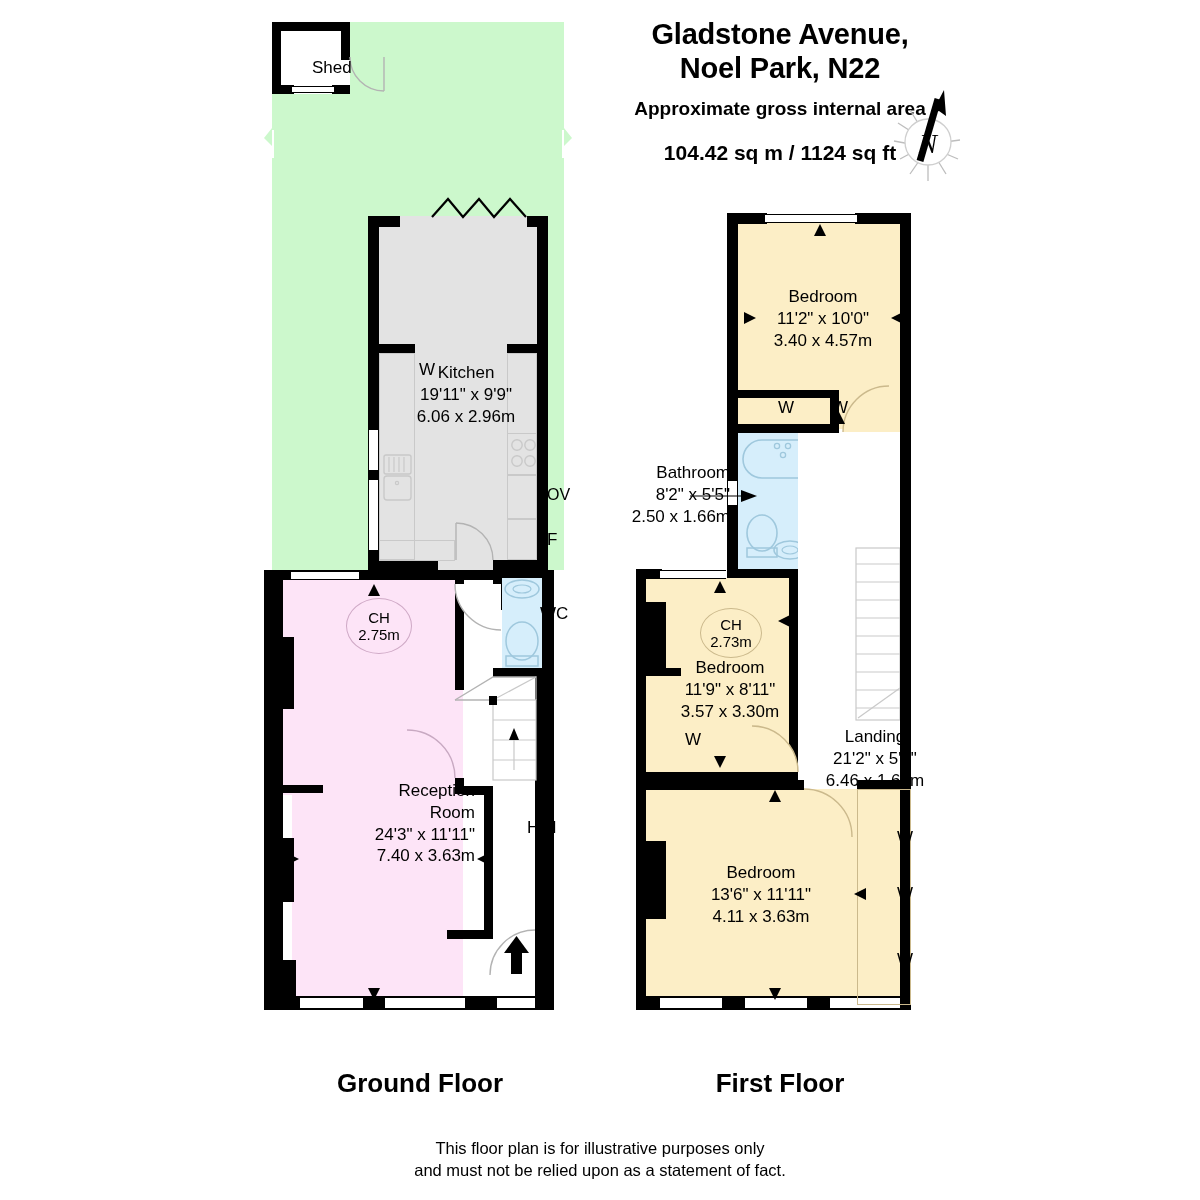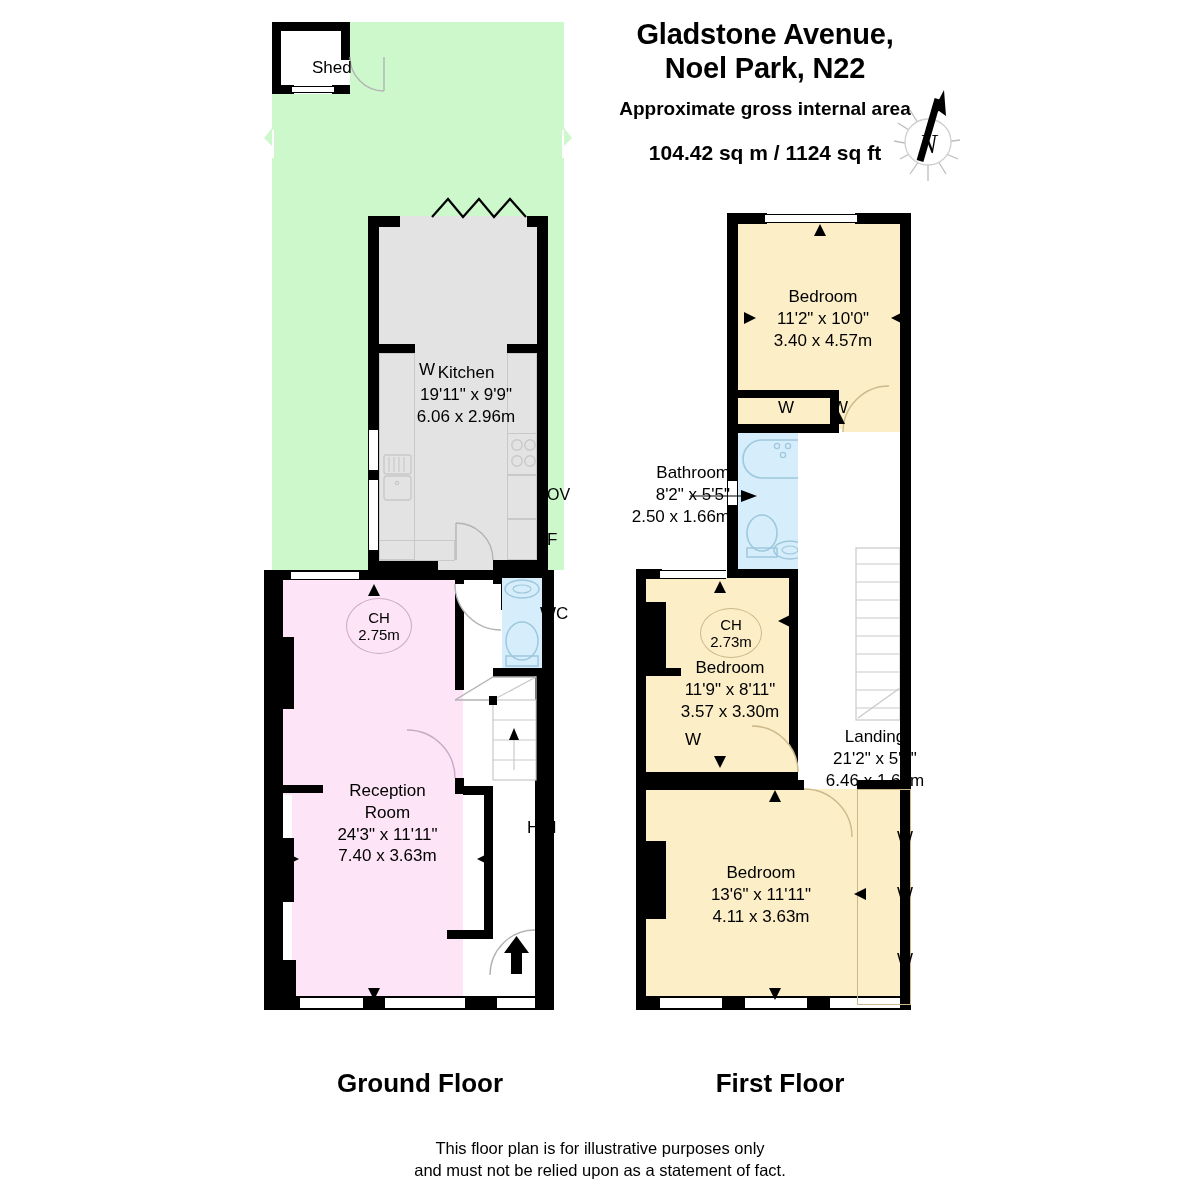--- a/index.html
+++ b/index.html
@@ -7,21 +7,21 @@
     margin: 0; padding: 0;
     width: 1200px; height: 1200px;
     background: #ffffff;
     font-family: "Liberation Sans", sans-serif;
     color: #000000;
     overflow: hidden;
   }
   #root { position: relative; width: 1200px; height: 1200px; }
 
   
-  .title-block { position: absolute; left: 600px; top: 18px; width: 330px; text-align: center; }
+  .title-block { position: absolute; left: 615px; top: 18px; width: 330px; text-align: center; }
   .title-line { font-size: 29px; font-weight: bold; line-height: 1.16; letter-spacing: -0.2px; }
   .subtitle { font-size: 19px; font-weight: bold; line-height: 1.22; margin-top: 12px; }
   .area-line { font-size: 21px; font-weight: bold; line-height: 1.2; margin-top: 20px; }
 
   
   .compass { position: absolute; left: 880px; top: 85px; width: 95px; height: 115px; }
 
   
   .floor-label { position: absolute; font-size: 26px; font-weight: bold; text-align: center; }
   #gf-label { left: 280px; top: 1068px; width: 280px; }
@@ -244,21 +244,21 @@
         <polygon points="287,853 299,859 287,865"></polygon>
         <polygon points="489,853 477,859 489,865"></polygon>
       </g>
     </svg>
 
     <div class="ch-badge" style="left:346px;top:598px;width:66px;height:56px;">
       <div>CH</div>
       <div>2.75m</div>
     </div>
 
-    <div class="lbl big" style="left:300px;top:780px;width:175px;">
+    <div class="lbl big" style="left:300px;top:780px;width:175px;text-align:right;">
       <div>Reception</div>
       <div>Room</div>
       <div>24'3" x 11'11"</div>
       <div>7.40 x 3.63m</div>
     </div>
 
     <div class="tag" style="left:487px;top:818px;width:50px;">Hall</div>
   </div>
 
   <div class="plan" id="first" style="left:0;top:0;width:1200px;height:1040px;">

